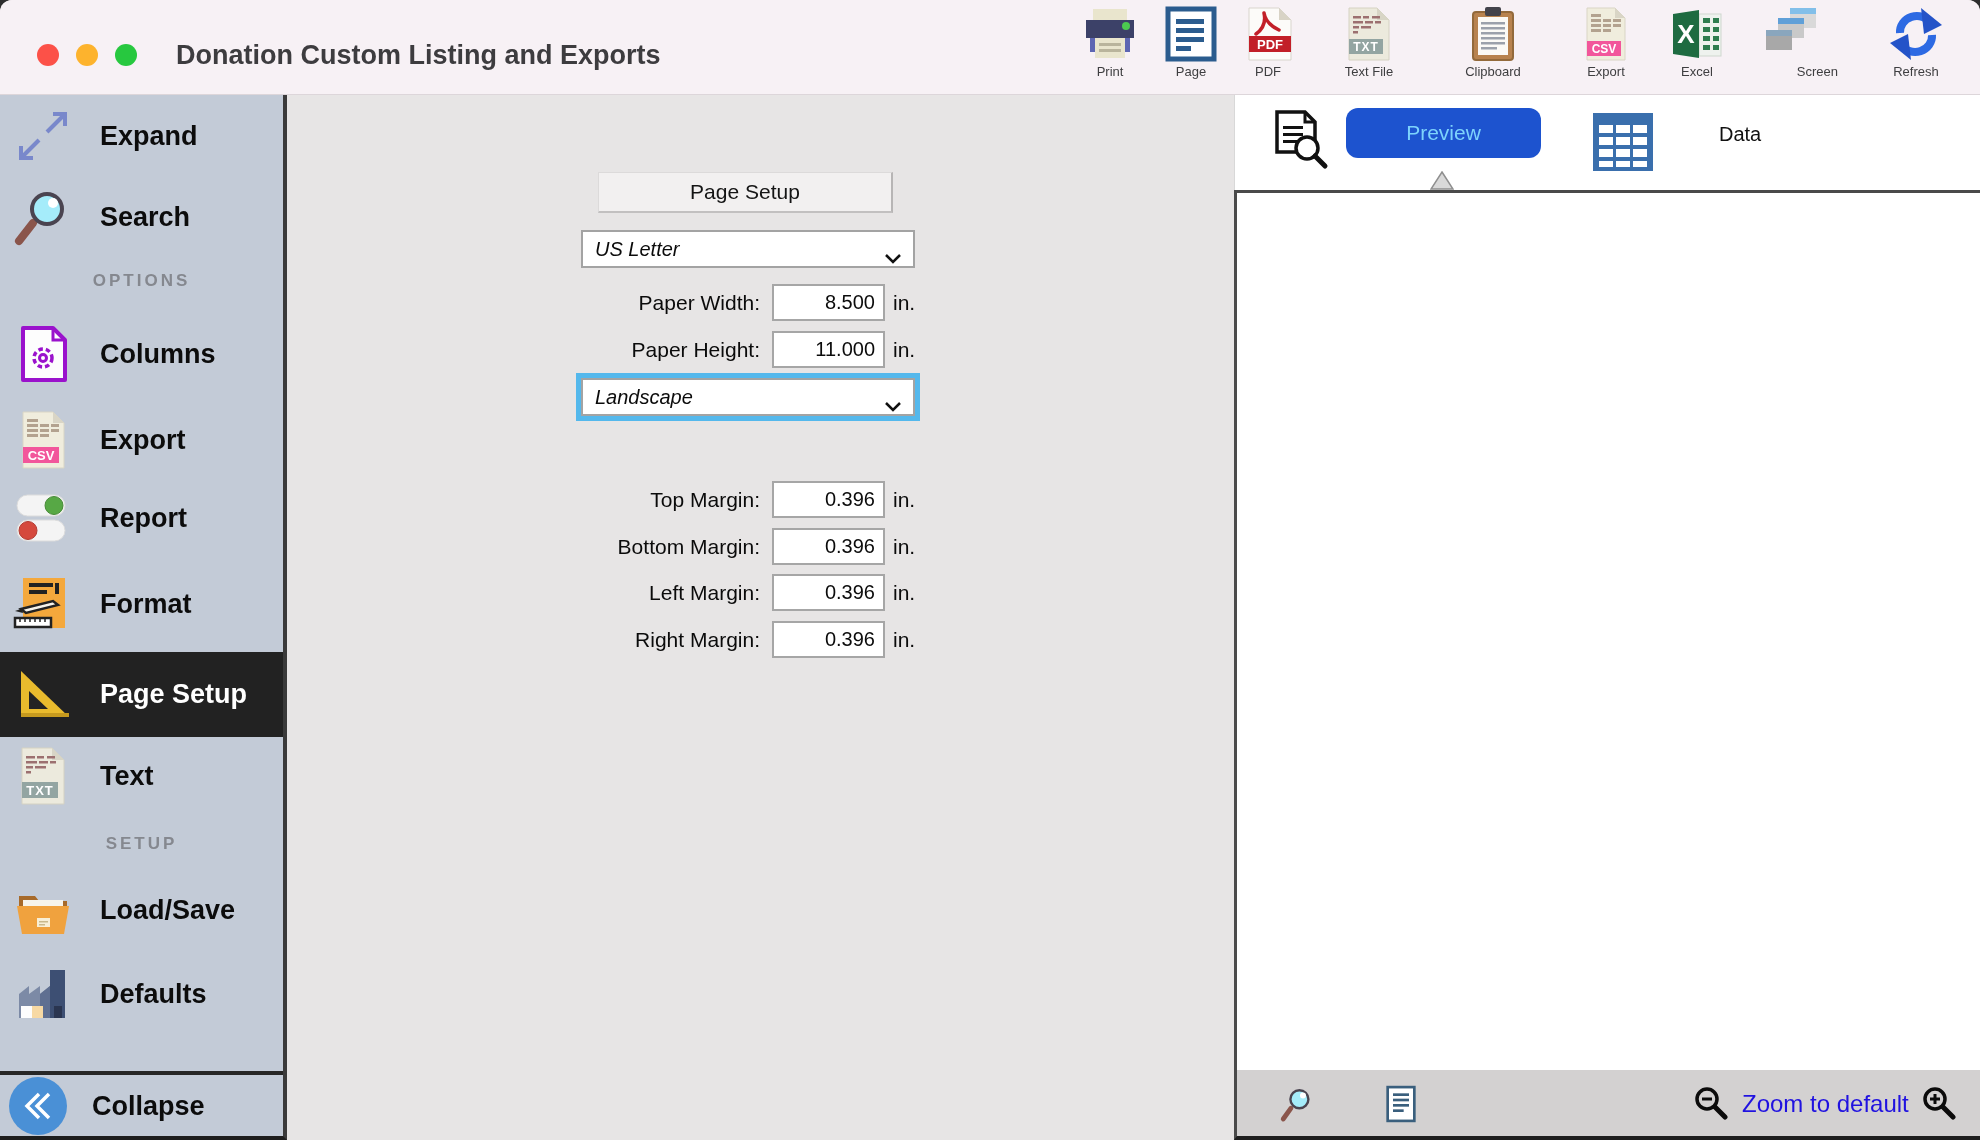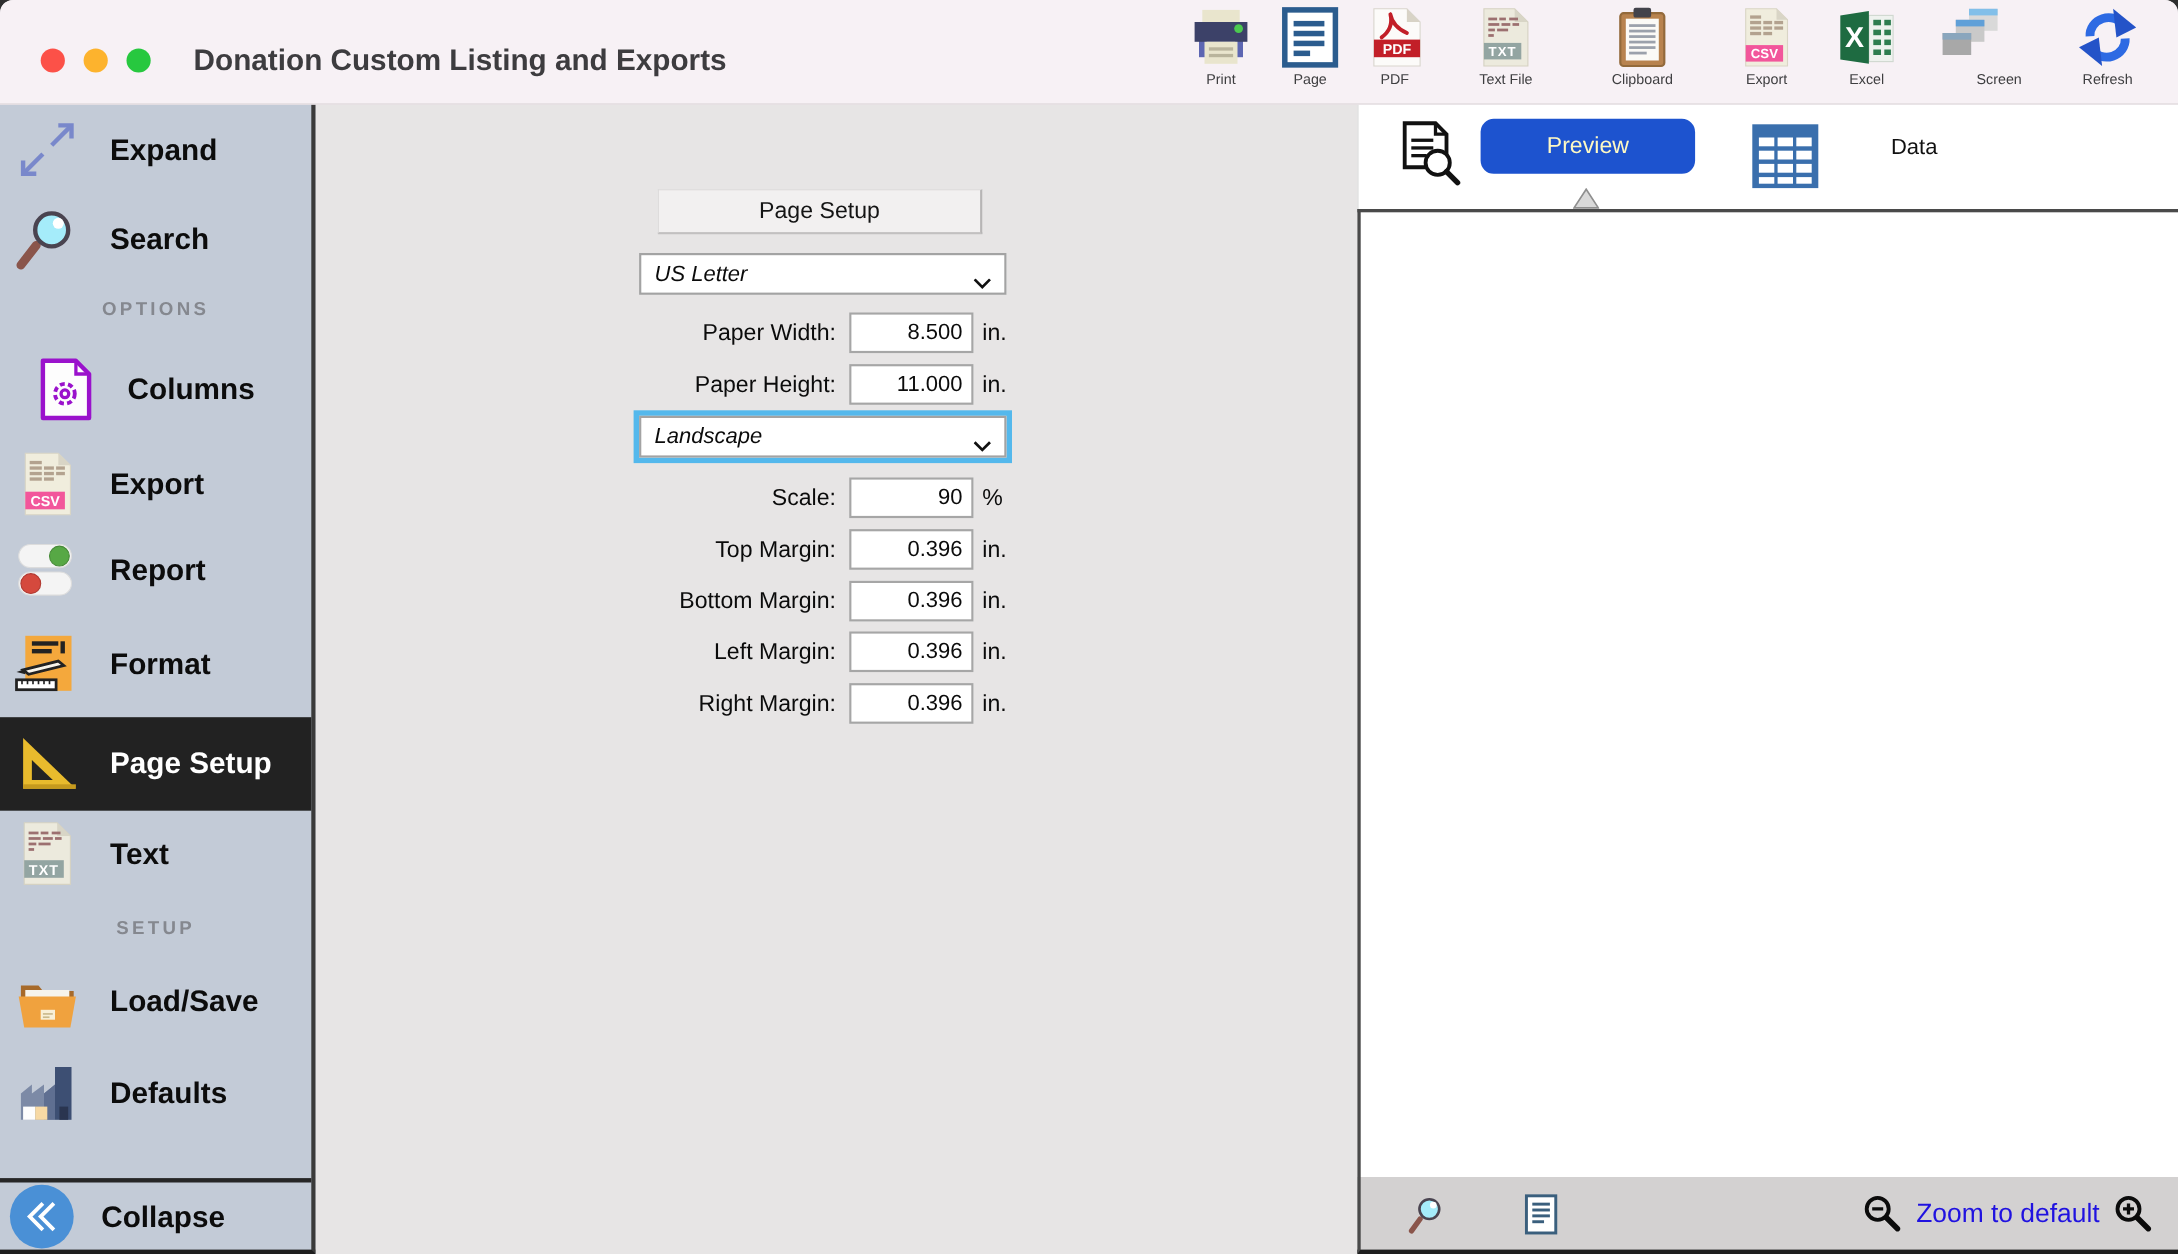--- a/index.html
+++ b/index.html
@@ -45,21 +45,21 @@
     color:#0b0b0b; line-height:37px; white-space:nowrap; }
   .frow input { position:absolute; left:485px; top:0; width:113px; height:37px;
     border:2px solid #a6a6a6; background:#fff; font-family:"Liberation Sans",sans-serif;
     font-size:20px; color:#0b0b0b; text-align:right; padding-right:8px; }
   .frow .funit { position:absolute; left:606px; font-size:21px; color:#0b0b0b; line-height:37px; }
   
   .rightpanel { position:absolute; left:1234px; top:95px; width:746px; height:1045px; }
   .tabstrip { position:absolute; left:0; top:0; width:746px; height:95px; background:#ffffff;
     border-left:1px solid #d8d8d8; }
   .preview-pill { position:absolute; left:111px; top:13px; width:195px; height:50px;
-    border-radius:12px; background:#1d53cf; color:#fef9c3; font-size:21px;
+    border-radius:12px; background:#1d53cf; color:#7dd3fc; font-size:21px;
     display:flex; align-items:center; justify-content:center; cursor:default; }
   .data-tab-label { position:absolute; left:484px; top:28px; font-size:20px; color:#111; }
   .caret { position:absolute; left:195px; top:76px; z-index:3; }
   .preview-area { position:absolute; left:0; top:95px; width:746px; height:880px;
     background:#ffffff; border-left:3px solid #4a4a4a; border-top:3px solid #4a4a4a; }
   .bottombar { position:absolute; left:0; top:975px; width:746px; height:70px;
     background:#d3d1d1; border-left:3px solid #4a4a4a; border-bottom:4px solid #1e1e1e; }
   .bbtn { position:absolute; cursor:default; }
   .zoom-link { position:absolute; left:505px; top:20px; font-size:24px; color:#2012e0; white-space:nowrap; cursor:default; }
   .iwrap { line-height:0; }
@@ -234,21 +234,21 @@
         <line x1="20" y1="36" x2="6" y2="54" stroke="#8a554b" stroke-width="8" stroke-linecap="round"></line>
         <circle cx="34" cy="22" r="15" fill="#a5ecfa" stroke="#4a4450" stroke-width="4"></circle>
         <circle cx="40" cy="16" r="5" fill="#fff"></circle>
       </svg>
         </span>
       <span class="slabel">Search</span>
     </div>
 
     <div class="sheader" style="top:176px;">OPTIONS</div>
 
-    <div class="srow" style="top:225px;margin-left:16px;">
+    <div class="srow" style="top:225px;">
       <span class="sicon">
           <svg viewBox="0 0 60 60">
         <path d="M10 4 h30 l12 12 v40 H10 z" fill="#fdfdfd" stroke="#9a12cc" stroke-width="4" stroke-linejoin="round"></path>
         <path d="M40 4 v12 h12" fill="none" stroke="#9a12cc" stroke-width="3"></path>
         <circle cx="30" cy="34" r="9" fill="none" stroke="#9a12cc" stroke-width="3.5" stroke-dasharray="4.5 3"></circle>
         <circle cx="30" cy="34" r="3.5" fill="none" stroke="#9a12cc" stroke-width="3"></circle>
       </svg>
         </span>
       <span class="slabel">Columns</span>
     </div>
@@ -410,25 +410,20 @@
       <span class="funit">in.</span>
     </div>
 
     <div class="select focused" style="top:283px;">
       <span>Landscape</span>
       <span class="chev"><svg width="16" height="10" viewBox="0 0 16 10">
             <polyline points="1,1 8,8 15,1" fill="none" stroke="#111" stroke-width="2.5"></polyline>
           </svg></span>
     </div>
 
-    <div class="frow" style="top:339px;">
-      <span class="flabel">Scale:</span>
-      <input readonly="" value="90" style="">
-      <span class="funit">%</span>
-    </div>
 
     <div class="frow" style="top:386px;">
       <span class="flabel">Top Margin:</span>
       <input readonly="" value="0.396" style="">
       <span class="funit">in.</span>
     </div>
 
     <div class="frow" style="top:433px;">
       <span class="flabel">Bottom Margin:</span>
       <input readonly="" value="0.396" style="">

